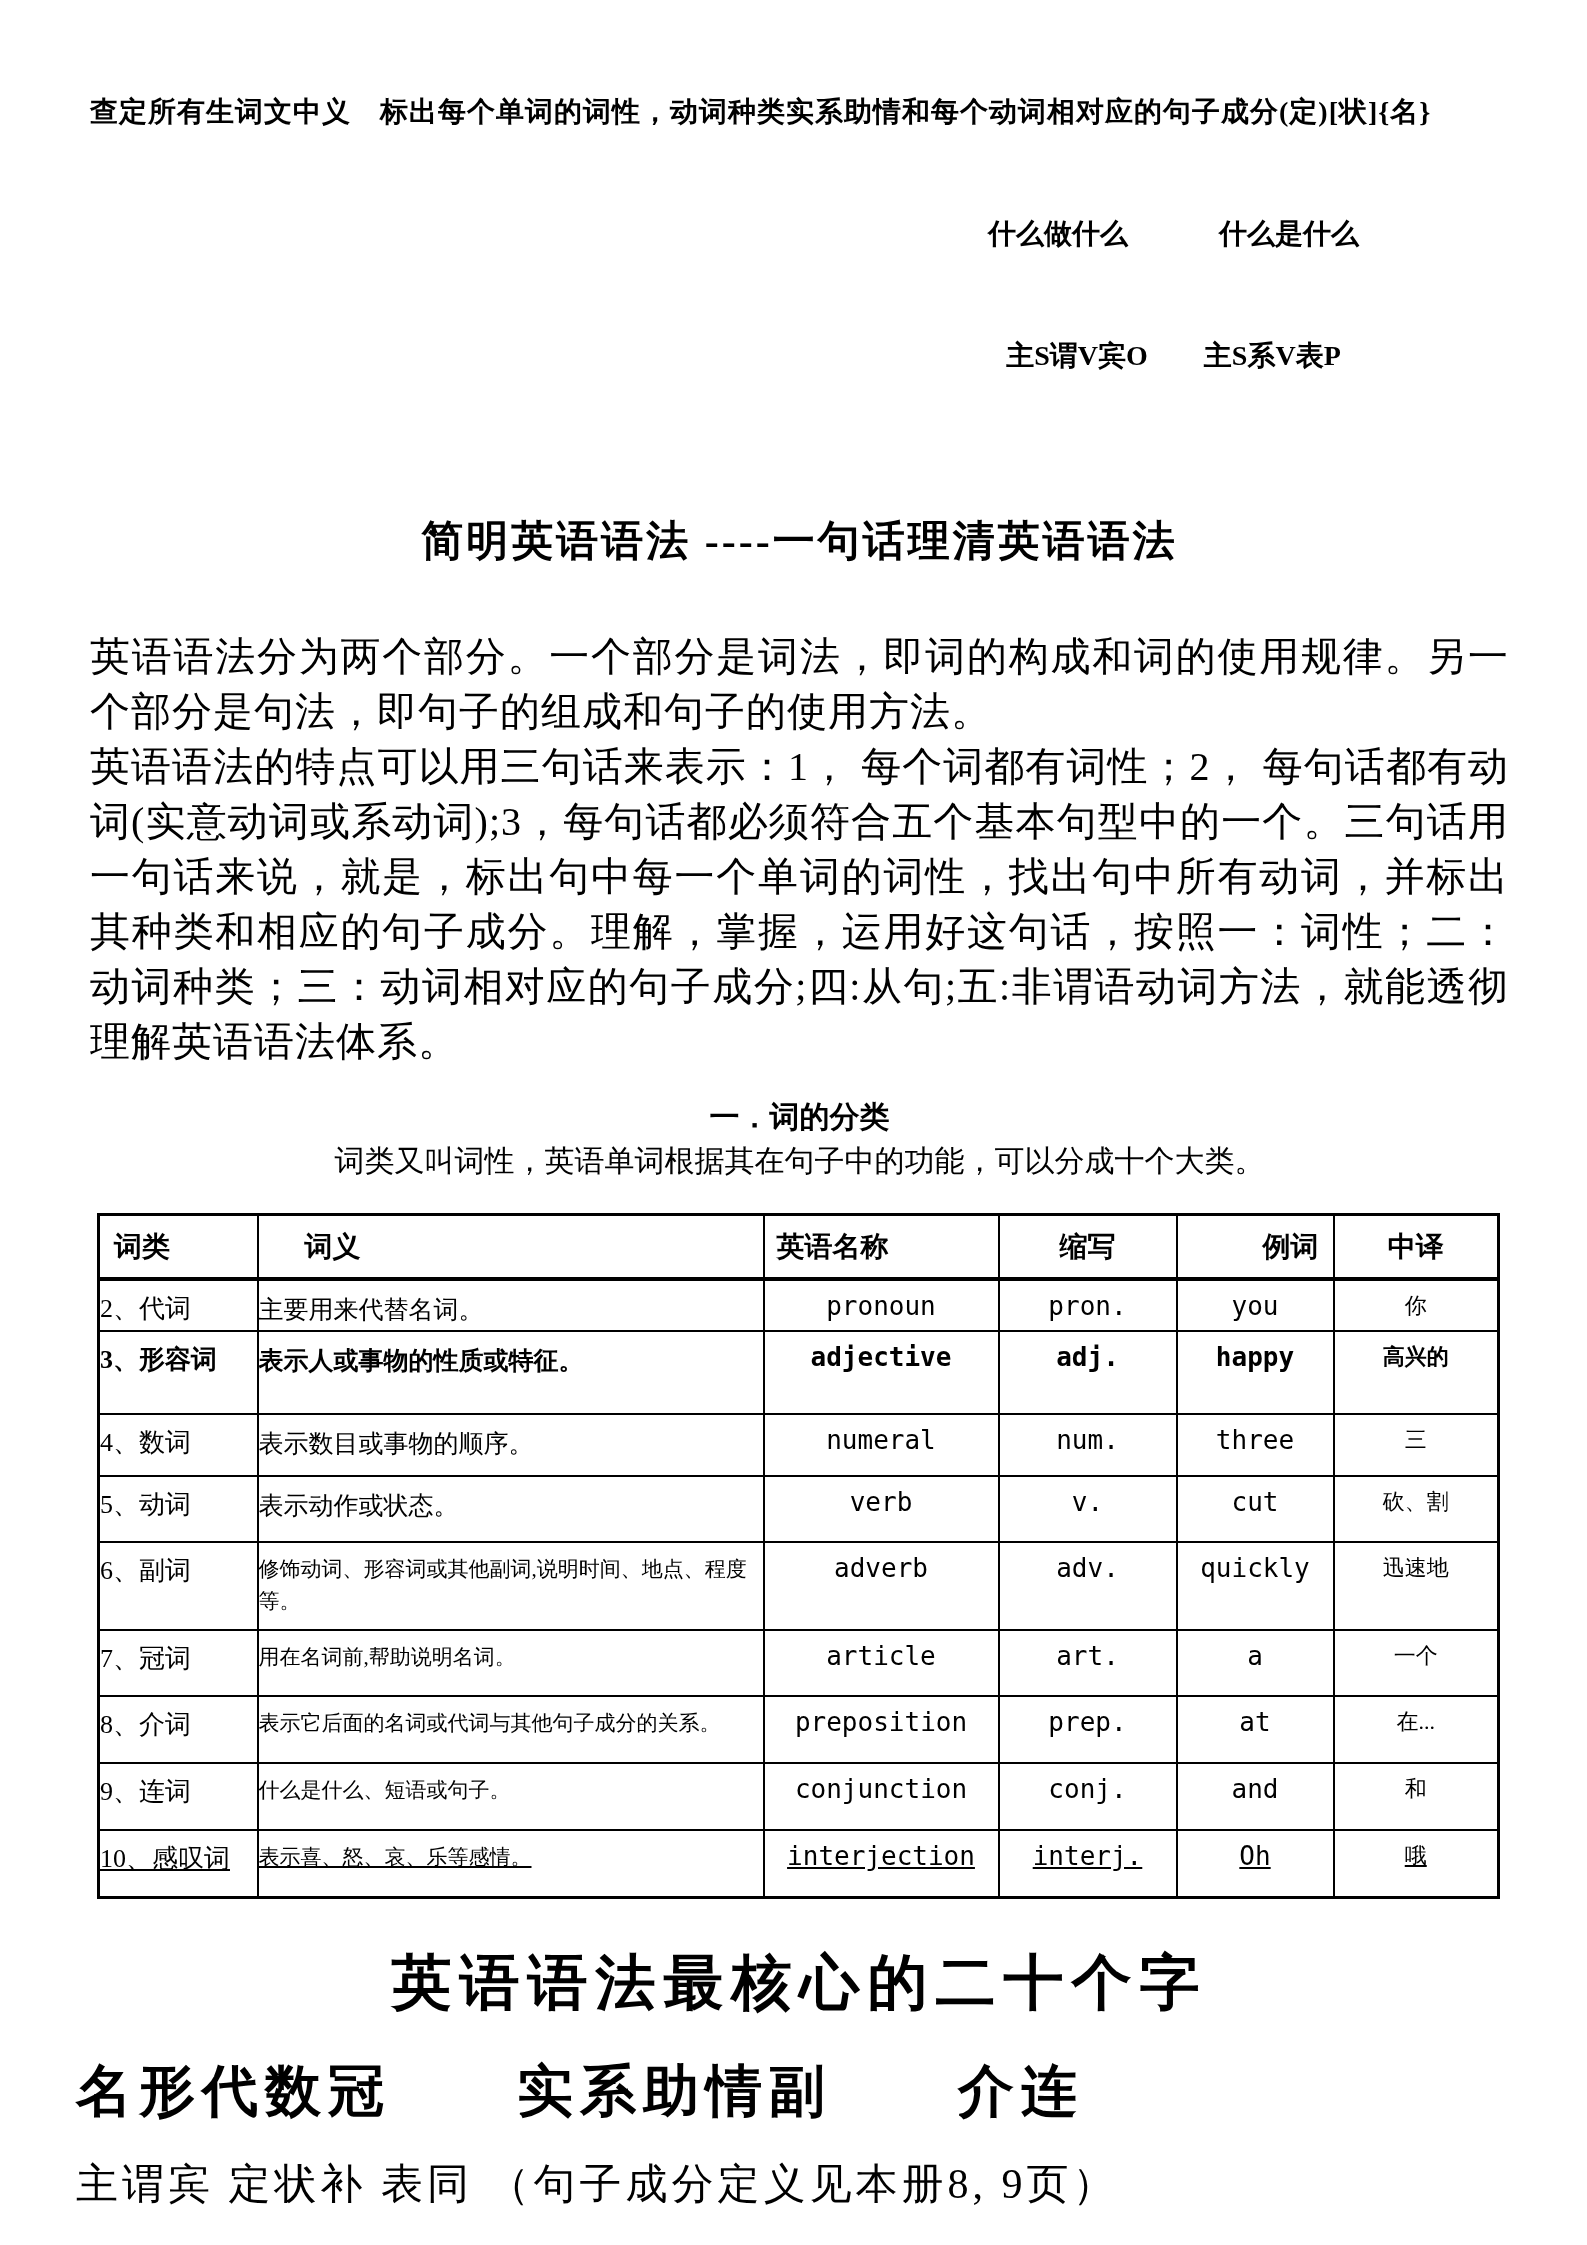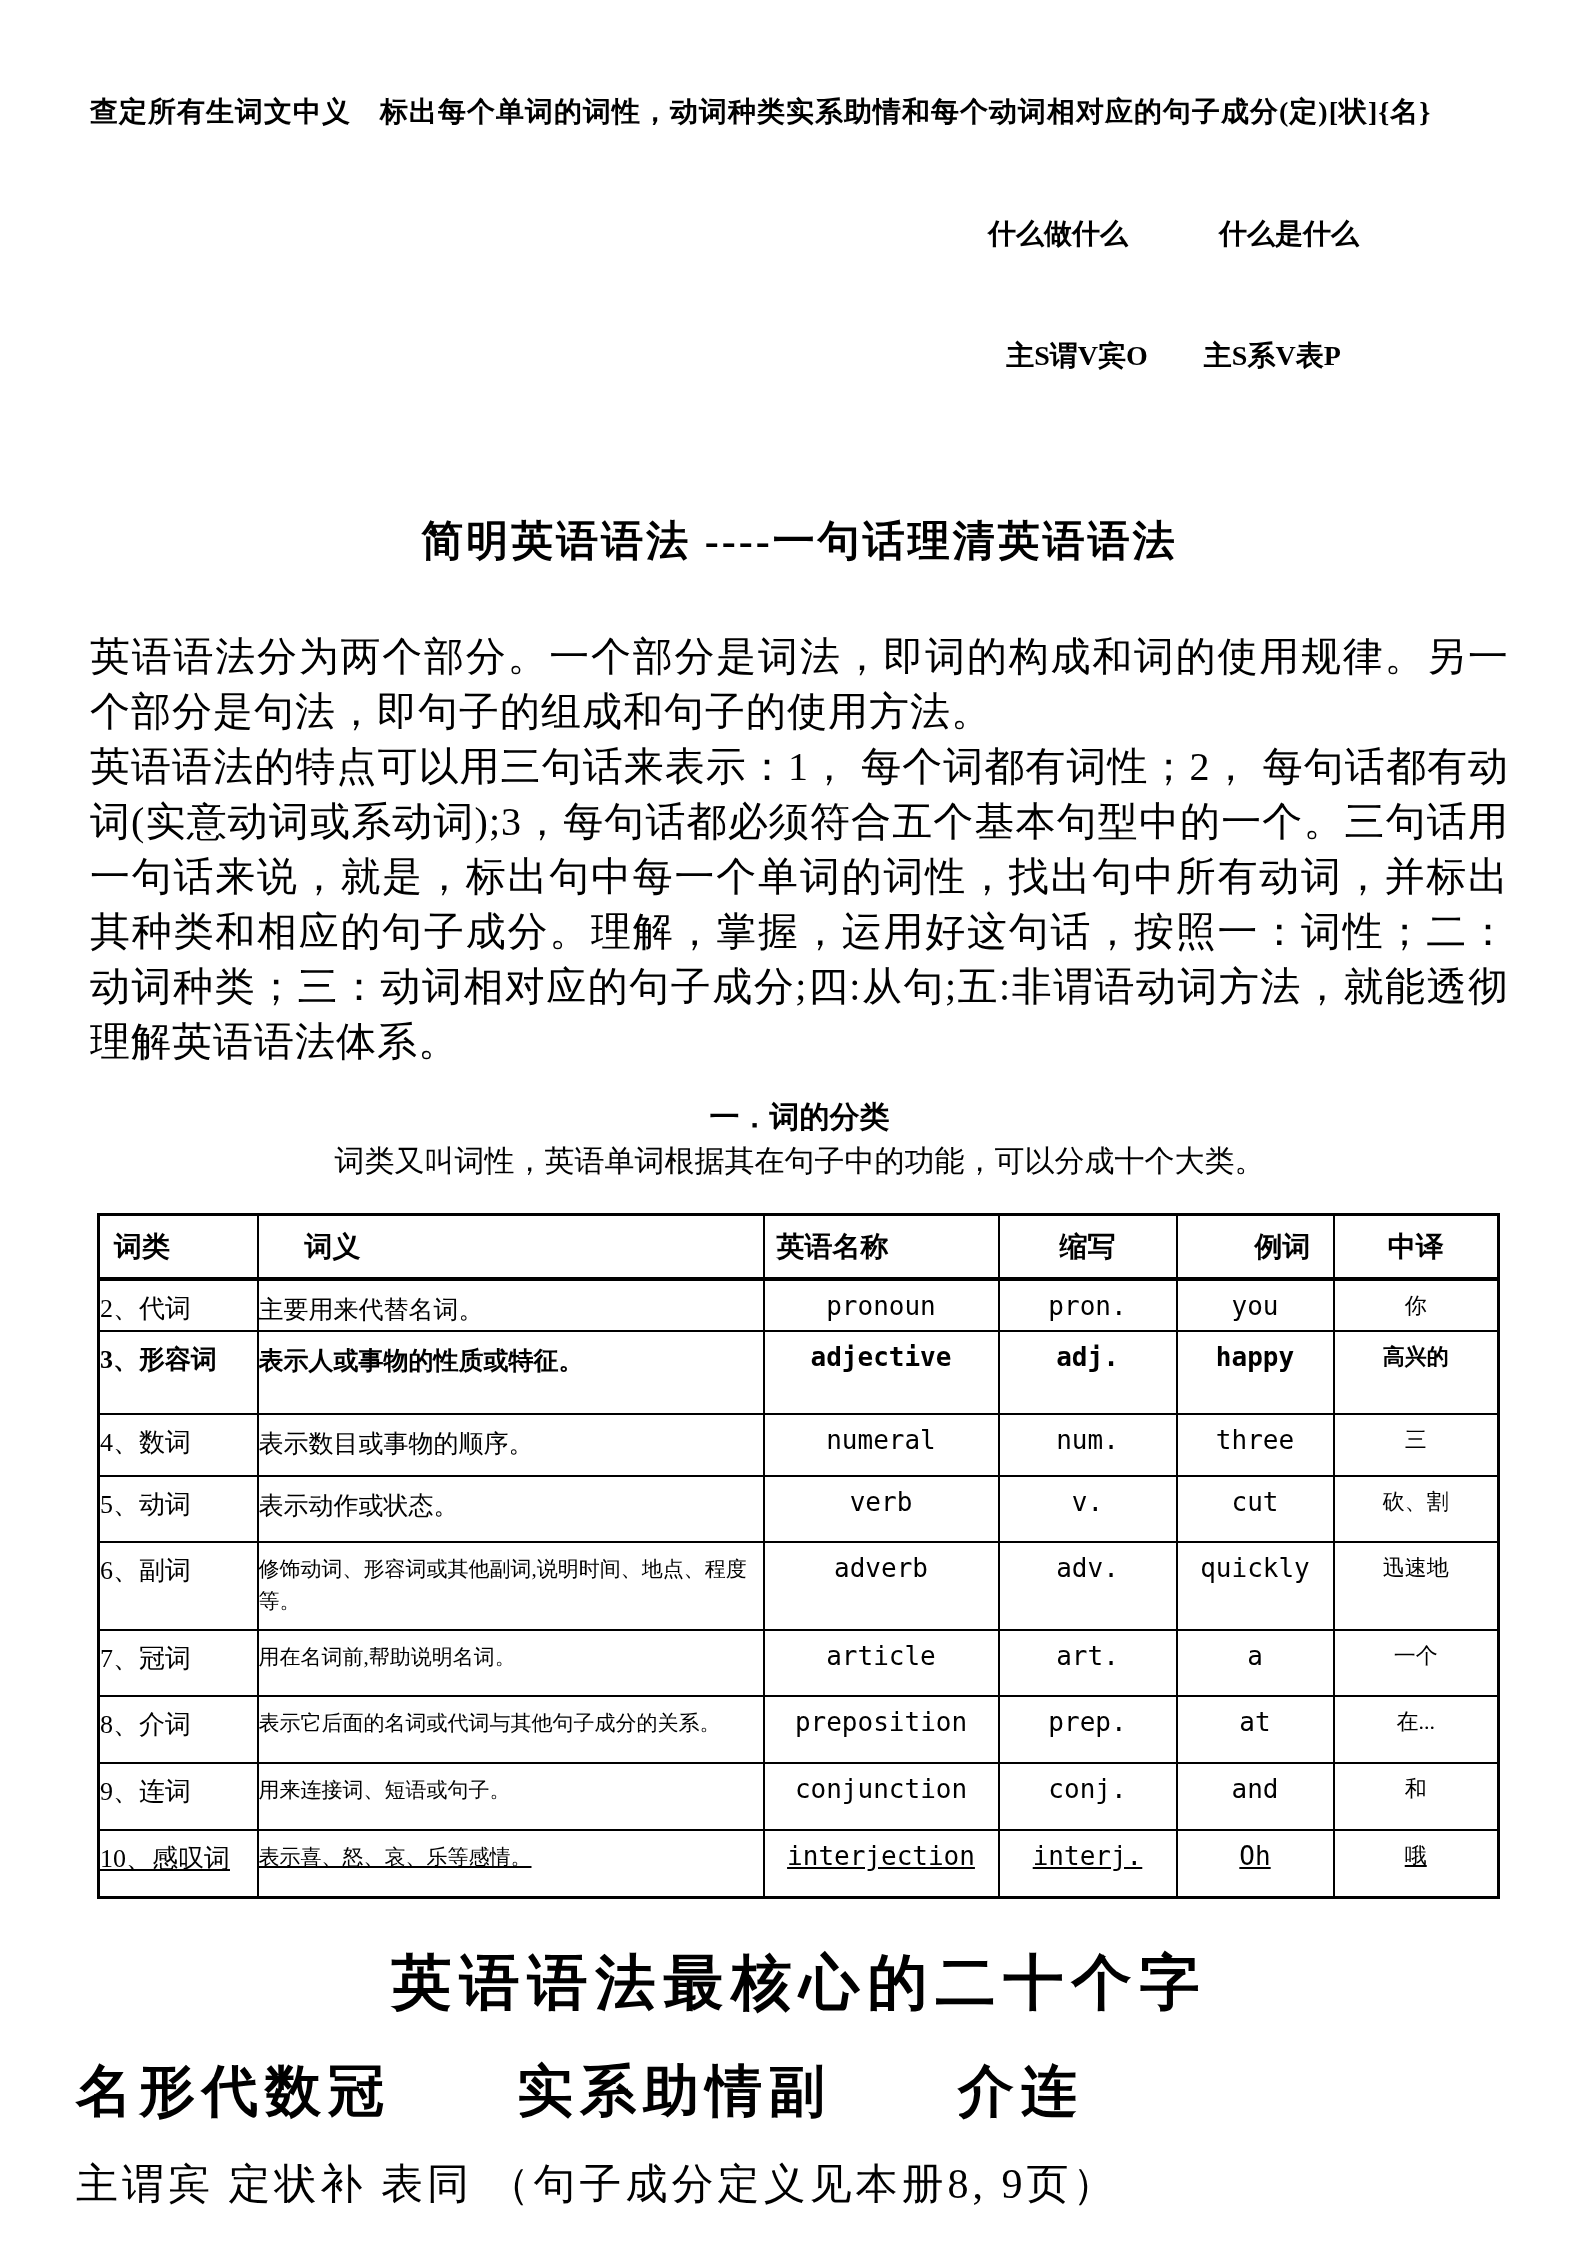--- a/index.html
+++ b/index.html
@@ -64,21 +64,21 @@
   }
   table.pos { border: 3px solid #000; }
   table.pos thead th { border-bottom: 4px solid #000; }
   table.pos thead tr { height: 64px; }
   table.pos th {
     font-size: 28px; font-weight: bold; vertical-align: middle; text-align: center;
   }
   table.pos th.h-cat  { text-align: left; padding-left: 14px; }
   table.pos th.h-mean { text-align: left; padding-left: 46px; }
   table.pos th.h-en   { text-align: left; padding-left: 12px; }
-  table.pos th.h-ex   { text-align: right; padding-right: 22px; }
+  table.pos th.h-ex   { text-align: right; padding-right: 14px; }
   table.pos td { vertical-align: top; padding-top: 10px; }
   td.cat   { font-size: 26px; padding-left: 12px; white-space: nowrap; }
   td.mean  { font-size: 25px; padding-left: 26px; padding-right: 8px; line-height: 1.55; }
   tr.small td.mean { font-size: 21px; }
   td.en, td.abbr, td.ex {
     font-family: "DejaVu Sans Mono", monospace;
     font-size: 26px; text-align: center;
   }
   td.cn { font-size: 22px; text-align: center; }
   tbody tr.r1  { height: 68px; }
@@ -209,21 +209,21 @@
       <tr class="r8 small">
         <td class="cat">8、介词</td>
         <td class="mean">表示它后面的名词或代词与其他句子成分的关系。</td>
         <td class="en">preposition</td>
         <td class="abbr">prep.</td>
         <td class="ex">at</td>
         <td class="cn">在...</td>
       </tr>
       <tr class="r9 small">
         <td class="cat">9、连词</td>
-        <td class="mean">用来连接词、短语或句子。</td>
+        <td class="mean">什么是什么、短语或句子。</td>
         <td class="en">conjunction</td>
         <td class="abbr">conj.</td>
         <td class="ex">and</td>
         <td class="cn">和</td>
       </tr>
       <tr class="r10 small">
         <td class="cat">10、感叹词</td>
         <td class="mean">表示喜、怒、哀、乐等感情。</td>
         <td class="en">interjection</td>
         <td class="abbr">interj.</td>

